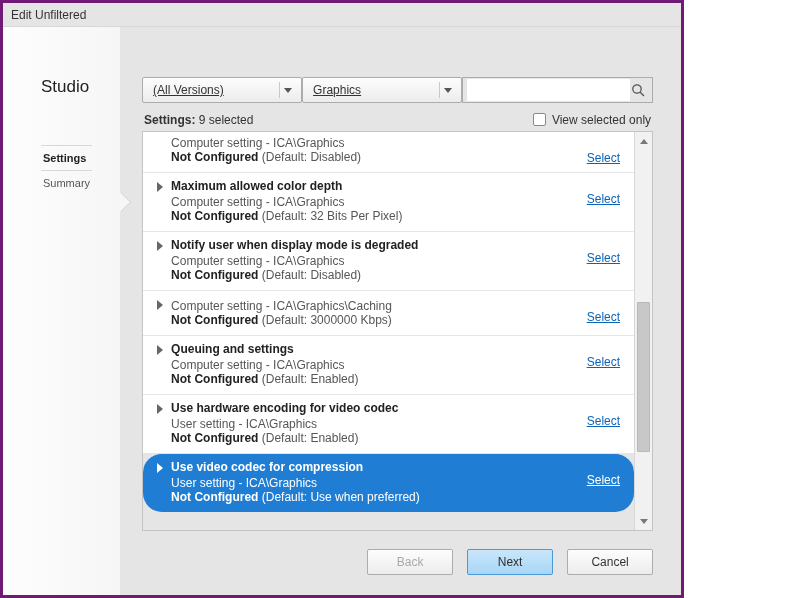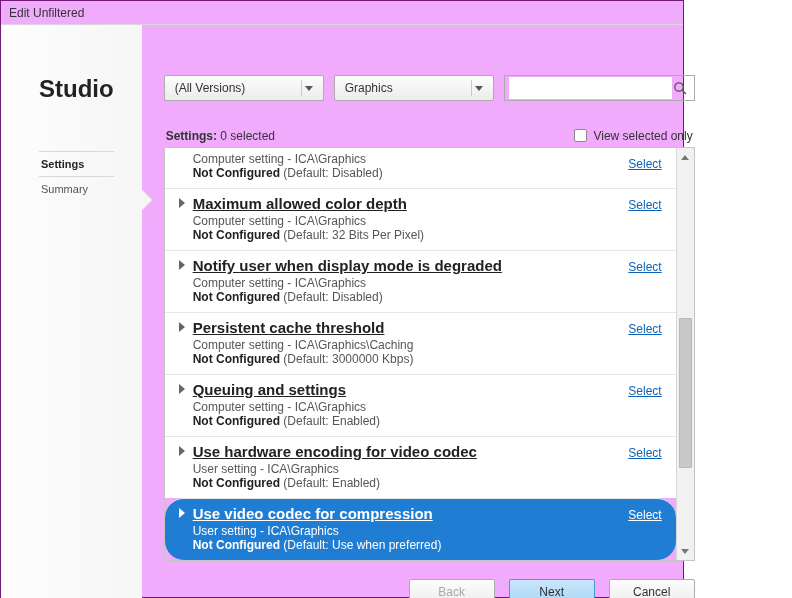--- a/index.html
+++ b/index.html
@@ -1,47 +1,47 @@
 <!DOCTYPE html>
 <html><head>
 <meta charset="utf-8">
 <style>
   * { box-sizing: border-box; }
   html, body { margin: 0; padding: 0; font-family: "Segoe UI", Arial, sans-serif; font-size: 12px; color: #333; }
-  .window { width: 684px; height: 598px; border: 1px solid #701a75; background: #f0abfc; position: relative; display: flex; flex-direction: column; }
+  .window { width: 684px; height: 598px; border: 3px solid #701a75; background: #e5e5e5; position: relative; display: flex; flex-direction: column; }
   .titlebar { height: 24px; line-height: 24px; padding-left: 8px; font-size: 12px; border-bottom: 1px solid #d8d8d8; color: #333; }
   .body { flex: 1; display: flex; }
   .sidebar { width: 210px; padding: 50px 28px 0 38px; background: linear-gradient(to right, #fdfdfd, #f6f6f6); position: relative; }
-  .brand { font-size: 24px; font-weight: 700; color: #222; margin-bottom: 48px; }
+  .brand { font-size: 17px; font-weight: 400; color: #222; margin-bottom: 48px; }
   .nav-item { font-size: 11px; color: #555; padding: 6px 2px; cursor: pointer; }
   .nav-item.active { font-weight: 700; color: #222; border-bottom: 1px solid #d8d8d8; border-top: 1px solid #d8d8d8; }
   .caret { position: absolute; right: -10px; top: 165px; width: 0; height: 0; border-top: 10px solid transparent; border-bottom: 10px solid transparent; border-left: 10px solid #f6f6f6; filter: drop-shadow(1px 0 0 #d0d0d0); }
   .main { flex: 1; padding: 50px 28px 20px 22px; display: flex; flex-direction: column; }
   .section-title { font-size: 14px; color: #444; margin-bottom: 14px; }
-  .filters { display: flex; gap: 10px; margin-bottom: 28px; }
+  .filters { display: flex; margin-bottom: 10px; text-decoration: underline; }
   .dropdown { position: relative; width: 160px; height: 26px; border: 1px solid #acacac; background: linear-gradient(#fdfdfd,#ececec); border-radius: 2px; display: flex; align-items: center; padding: 0 26px 0 10px; font-size: 12px; color: #333; cursor: pointer; }
   .dropdown .chev { position: absolute; right: 6px; top: 4px; width: 16px; height: 16px; border-left: 1px solid #c8c8c8; display: flex; align-items: center; justify-content: center; }
   .dropdown .chev svg { width: 8px; height: 5px; }
   .searchbox { flex: 1; height: 26px; border: 1px solid #acacac; display: flex; align-items: center; padding: 0 6px 0 4px; }
   .searchbox input { flex: 1; border: none; outline: none; font-size: 12px; height: 22px; padding-left: 6px; }
   .searchbox .mag { width: 16px; display: flex; align-items: center; justify-content: center; }
   .statusrow { display: flex; justify-content: space-between; align-items: center; font-size: 12px; color: #333; margin-bottom: 4px; padding: 0 2px; }
   .statusrow .right { display: flex; align-items: flex-start; gap: 6px; }
   .chk { width: 13px; height: 13px; border: 1px solid #8a8a8a; border-radius: 2px; background: #fff; }
   .listwrap { flex: 1; border: 1px solid #c4c4c4; position: relative; overflow: hidden; display: flex; }
   .list { flex: 1; overflow: hidden; }
   .row { border-top: 1px solid #e6e6e6; padding: 6px 12px 8px 28px; position: relative; background: #fff; }
   .row.first { border-top: none; padding-top: 2px; }
   .row .arrow { position: absolute; left: 14px; top: 9px; width: 0; height: 0; border-top: 5px solid transparent; border-bottom: 5px solid transparent; border-left: 6px solid #666; }
-  .row .title { font-weight: 700; color: #222; font-size: 15px; text-decoration: underline; }
+  .row .title { font-weight: 700; color: #222; font-size: 12px; }
   .row .path  { color: #565656; font-size: 12px; margin-top: 2px; }
   .row .state { font-size: 12px; margin-top: 0; }
   .row .state .nc { font-weight: 700; color: #222; }
   .row .state .def { color: #565656; }
-  .row .select { position: absolute; right: 14px; top: 9px; color: #0b63b8; text-decoration: underline; cursor: pointer; font-size: 12px; }
+  .row .select { position: absolute; right: 14px; top: 19px; color: #0b63b8; text-decoration: underline; cursor: pointer; font-size: 12px; }
   .row.sel { background: #1f7dd3; color: #fff; border-radius: 19px; }
   .row.sel .title, .row.sel .path, .row.sel .state .nc, .row.sel .state .def, .row.sel .select { color: #fff; }
   .row.sel .arrow { border-left-color: #fff; }
   .scrollbar { width: 18px; background: #f1f1f1; border-left: 1px solid #d8d8d8; position: relative; }
   .sbtn { height: 18px; display: flex; align-items: center; justify-content: center; }
   .sbtn svg { width: 8px; height: 5px; }
   .sbtn.down { position: absolute; bottom: 0; width: 100%; }
   .sthumb { position: absolute; left: 2px; right: 2px; top: 170px; height: 150px; background: #c8c8c8; border: 1px solid #b8b8b8; border-radius: 1px; }
   .footer { display: flex; justify-content: flex-end; gap: 14px; padding: 18px 0 0 0; }
   .btn { width: 86px; height: 26px; border: 1px solid #acacac; background: linear-gradient(#fdfdfd,#ececec); border-radius: 2px; display: flex; align-items: center; justify-content: center; font-size: 12px; color: #333; cursor: pointer; }
@@ -88,21 +88,21 @@
                 <circle cx="6" cy="6" r="4.2" fill="none" stroke="#555" stroke-width="1.3"></circle>
                 <line x1="9.2" y1="9.2" x2="13" y2="13" stroke="#555" stroke-width="1.3"></line>
               </svg>
           </span>
         </div>
       </div>
 
       <div class="statusrow">
         <div>
           <b>Settings:</b>
-          <span>0 selected</span>
+          <span>9 selected</span>
         </div>
         <div class="right">
           <span class="chk"></span>
           <span>View selected only</span>
         </div>
       </div>
 
       <div class="listwrap">
         <div class="list" id="settings-list">
             <div class="row first">
@@ -119,21 +119,20 @@
             </div>
             <div class="row">
               <div class="arrow"></div>
               <div class="title">Notify user when display mode is degraded</div>
               <div class="path">Computer setting - ICA\Graphics</div>
               <div class="state"><span class="nc">Not Configured</span><span class="def"> (Default: Disabled)</span></div>
               <a class="select">Select</a>
             </div>
             <div class="row">
               <div class="arrow"></div>
-              <div class="title">Persistent cache threshold</div>
               <div class="path">Computer setting - ICA\Graphics\Caching</div>
               <div class="state"><span class="nc">Not Configured</span><span class="def"> (Default: 3000000 Kbps)</span></div>
               <a class="select">Select</a>
             </div>
             <div class="row">
               <div class="arrow"></div>
               <div class="title">Queuing and settings</div>
               <div class="path">Computer setting - ICA\Graphics</div>
               <div class="state"><span class="nc">Not Configured</span><span class="def"> (Default: Enabled)</span></div>
               <a class="select">Select</a>

